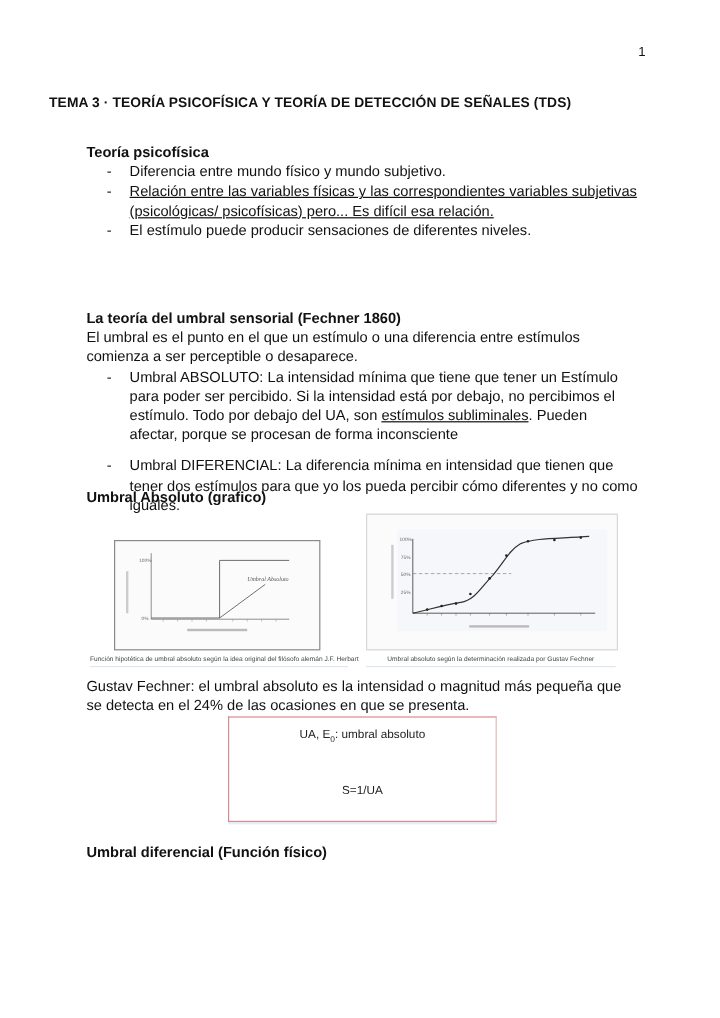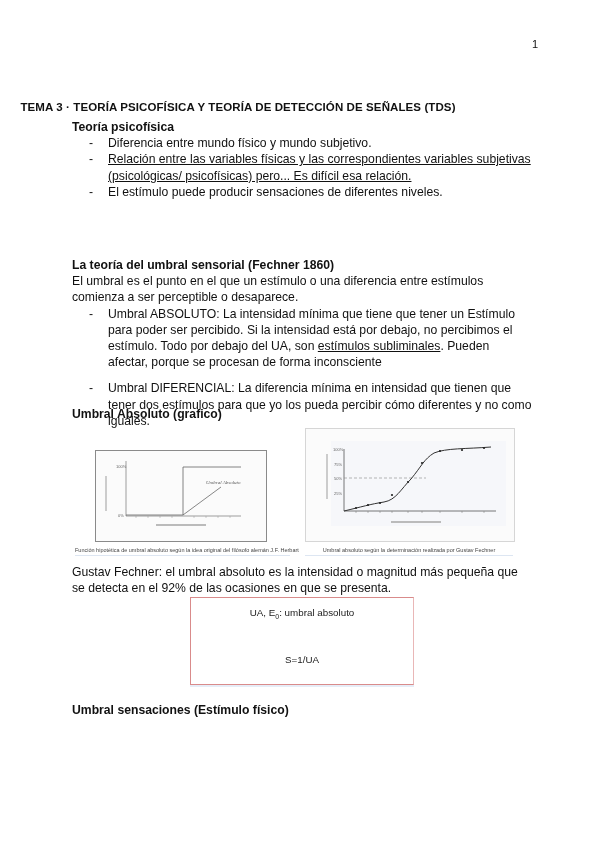--- a/index.html
+++ b/index.html
@@ -1,19 +1,19 @@
 <!DOCTYPE html>
 <html><head>
 <meta charset="utf-8">
 <style>
   html, body { margin:0; padding:0; background:#ffffff; }
   body { width:600px; height:848px; position:relative; overflow:hidden;
          font-family:"Liberation Sans", sans-serif; color:#111; font-size:12.2px; }
   .page-num { position:absolute; top:38px; right:62px; font-size:11px; }
-  .title { position:absolute; top:101px; left:0; width:476px; text-align:center;
+  .title { position:absolute; top:80px; left:0; width:476px; text-align:right;
            font-weight:bold; font-size:11.5px; letter-spacing:0.1px; }
   .block { position:absolute; left:72px; width:460px; line-height:16.2px; }
   .h { font-weight:bold; }
   .li { position:relative; padding-left:36px; }
   .li .dash { position:absolute; left:17px; top:0; }
   u { text-decoration:underline; }
   .fig-frame { position:absolute; border:1px solid #8a8a8a; background:#fbfbfb; }
   .caption { position:absolute; font-size:5.5px; color:#444; white-space:nowrap;
              border-bottom:1px solid #dde6f2; padding-bottom:2px; }
   .formula-box { position:absolute; left:190px; top:597px; width:222px; height:86px;
@@ -116,22 +116,22 @@
     <text x="27" y="22" font-size="4" fill="#666" font-family="Liberation Sans, sans-serif">100%</text>
     <text x="28" y="37" font-size="4" fill="#666" font-family="Liberation Sans, sans-serif">75%</text>
     <text x="28" y="51" font-size="4" fill="#666" font-family="Liberation Sans, sans-serif">50%</text>
     <text x="28" y="66" font-size="4" fill="#666" font-family="Liberation Sans, sans-serif">25%</text>
     <rect x="85" y="92" width="50" height="2" fill="#bbb"></rect>
     <rect x="20" y="25" width="2" height="45" fill="#ccc"></rect>
   </svg>
 </div>
 <div class="caption" style="left:305px; top:547px; width:208px; text-align:center;">Umbral absoluto según la determinación realizada por Gustav Fechner</div>
 
-<div class="block" style="top:564px;">Gustav Fechner: el umbral absoluto es la intensidad o magnitud más pequeña que se detecta en el 92% de las ocasiones en que se presenta.</div>
+<div class="block" style="top:564px;">Gustav Fechner: el umbral absoluto es la intensidad o magnitud más pequeña que se detecta en el 24% de las ocasiones en que se presenta.</div>
 
 <div class="formula-box">
   <div style="top:9px;"><span>UA, E</span><sub style="font-size:7px;">0</sub><span>: umbral absoluto</span></div>
   <div style="top:56px;">S=1/UA</div>
 </div>
 
 <div class="block" style="top:702px;">
-  <div class="h">Umbral sensaciones (Estímulo físico)</div>
+  <div class="h">Umbral diferencial (Función físico)</div>
 </div>
 
 </body></html>

